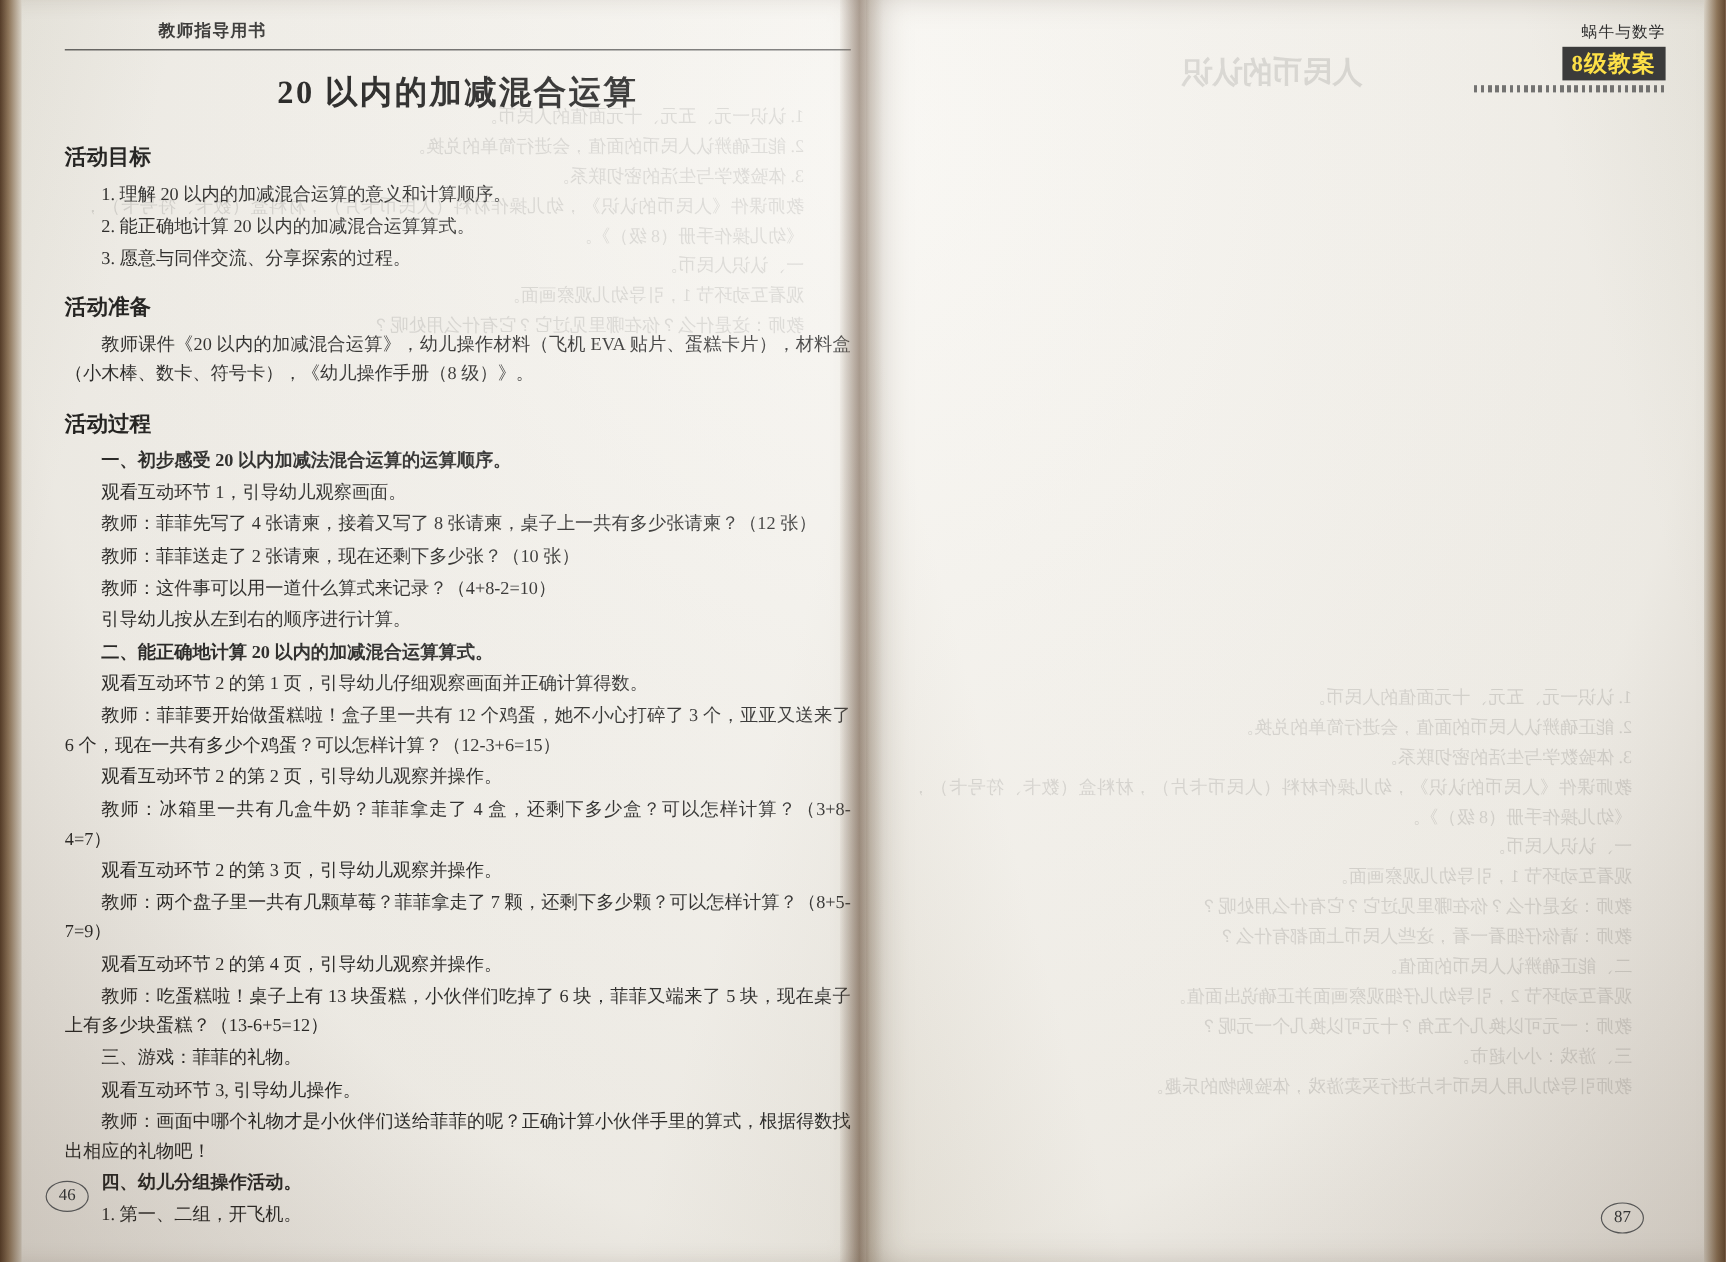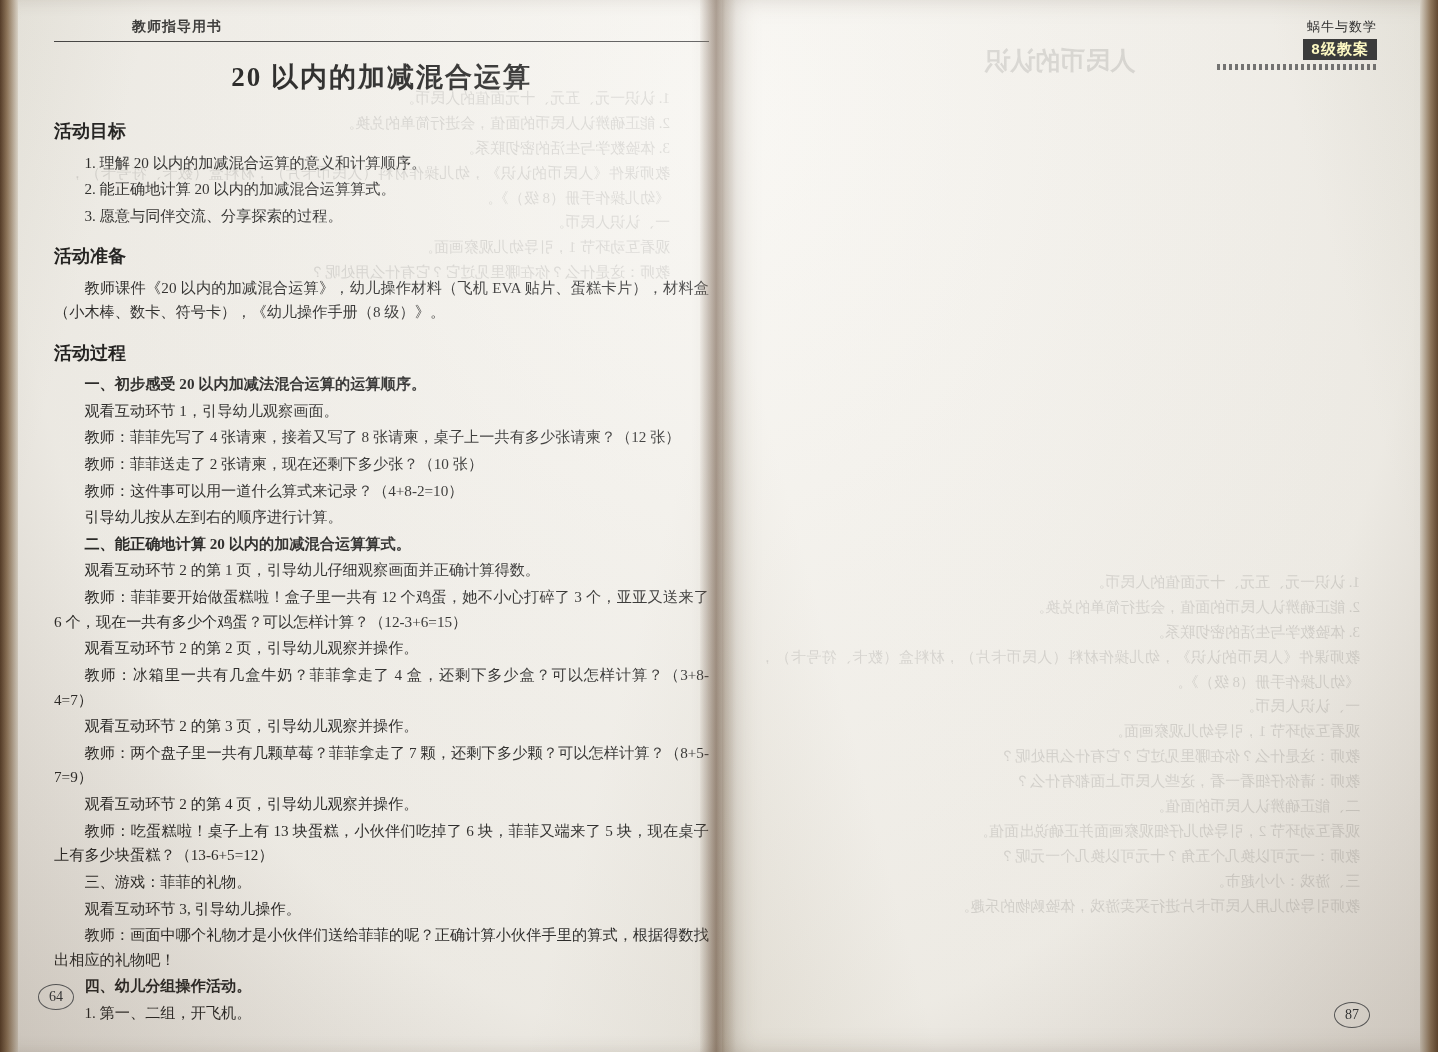--- a/index.html
+++ b/index.html
@@ -135,41 +135,40 @@
     display: flex;
     align-items: center;
     justify-content: center;
   }
   .folio-left { left: 22px; bottom: 42px; }
   .folio-right { right: 52px; bottom: 24px; }
 
   
   .logo-block {
     position: absolute;
-    right: 45px;
+    right: 34px;
     top: 18px;
     width: 160px;
     text-align: right;
     z-index: 8;
   }
   .logo-line1 {
     font-size: 13px;
     color: #2f2f2f;
     letter-spacing: 1px;
   }
   .logo-badge {
     display: inline-block;
     margin-top: 3px;
     background: #3b3b3b;
-    color: #fef9c3;
-    font-size: 15px;
+    color: #fde047;
+    font-size: 19px;
     font-weight: bold;
     padding: 1px 8px;
     letter-spacing: 1px;
-    font-family: Liberation Mono, monospace;
   }
   .logo-bars {
     margin-top: 4px;
     height: 6px;
     background: repeating-linear-gradient(90deg, #4a4a4a 0 3px, transparent 3px 6px);
     opacity: .75;
   }
   
   .ghost {
     position: absolute;
@@ -252,21 +251,21 @@
       <p>三、游戏：菲菲的礼物。</p>
       <p>观看互动环节 3, 引导幼儿操作。</p>
       <p>教师：画面中哪个礼物才是小伙伴们送给菲菲的呢？正确计算小伙伴手里的算式，根据得数找出相应的礼物吧！</p>
       <p class="bold">四、幼儿分组操作活动。</p>
       <p>1. 第一、二组，开飞机。</p>
       <p class="noindent"></p>
       <p class="bold"></p>
       <p></p>
     </div>
     <div class="folio folio-left">
-      <div class="folio-circle">64</div>
+      <div class="folio-circle">46</div>
     </div>
   </div>
 
   <div class="ghost ghost-right">
     <div class="ghost-title">人民币的认识</div>
   </div>
   <div class="ghost ghost-lower">
     <div>1. 认识一元、五元、十元面值的人民币。</div>
     <div>2. 能正确辨认人民币的面值，会进行简单的兑换。</div>
     <div>3. 体验数学与生活的密切联系。</div>

